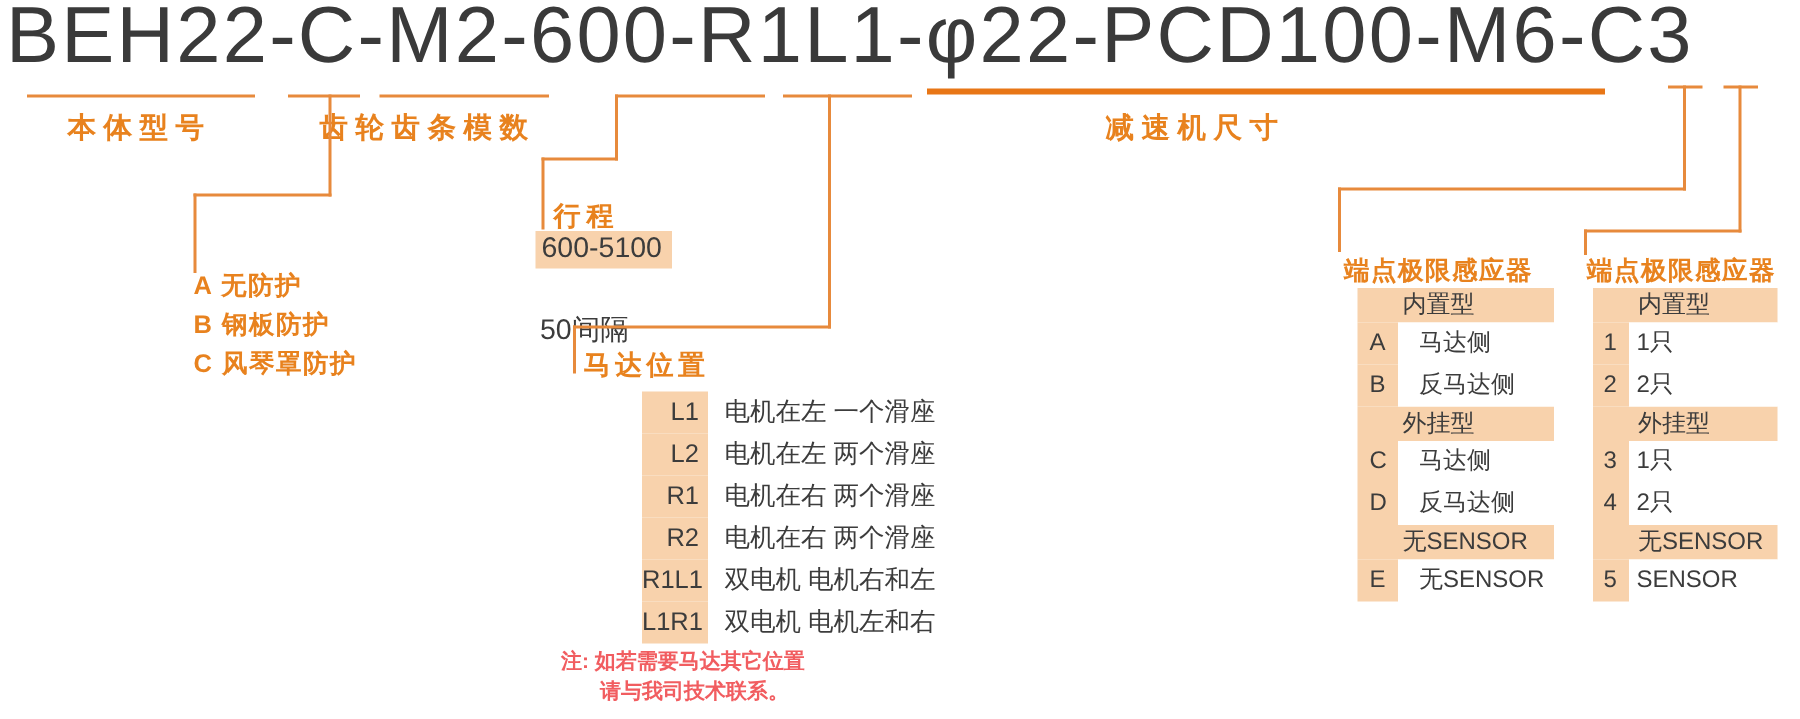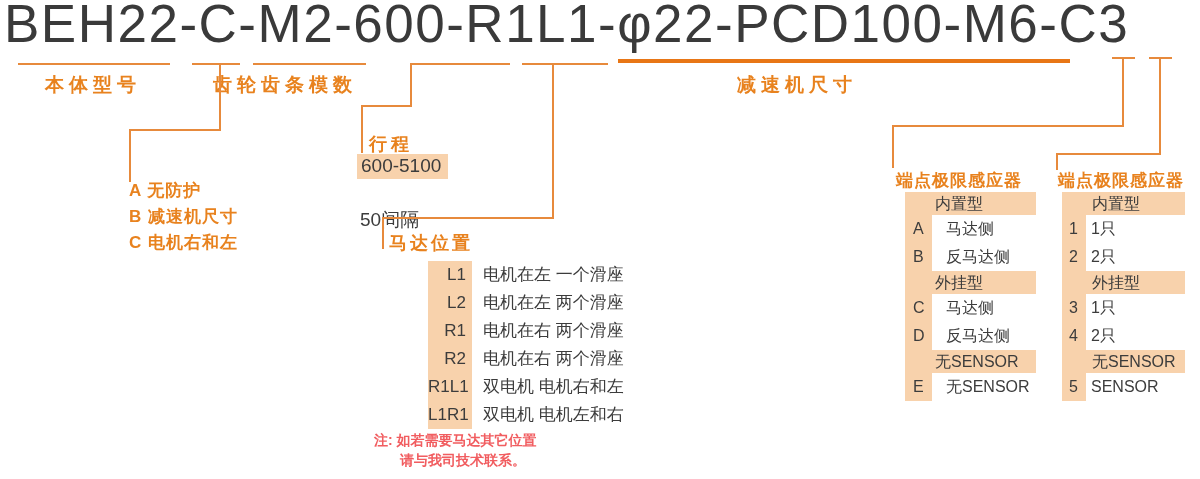--- a/index.html
+++ b/index.html
@@ -58,22 +58,22 @@
   <div class="olabel sec" style="left:45px;top:72px;text-align:center;">本体型号</div>
   <div class="olabel sec" style="left:213px;top:72px;">齿轮齿条模数</div>
   <div class="olabel sec" style="left:737px;top:72px;">减速机尺寸</div>
 
   <div class="ln" style="left:219px;top:63px;width:2px;height:68px;"></div>
   <div class="ln" style="left:129px;top:129px;width:92px;height:2px;"></div>
   <div class="ln" style="left:129px;top:129px;width:2px;height:53px;"></div>
 
   <div class="protection">
     <div>A 无防护</div>
-    <div>B 减速机尺寸</div>
-    <div>C 电机右和左</div>
+    <div>B 钢板防护</div>
+    <div>C 风琴罩防护</div>
   </div>
 
   <div class="ln" style="left:410px;top:63px;width:2px;height:44px;"></div>
   <div class="ln" style="left:361px;top:105px;width:51px;height:2px;"></div>
   <div class="ln" style="left:361px;top:105px;width:2px;height:48px;"></div>
 
   <div class="olabel" style="left:369px;top:132px;font-size:18px;letter-spacing:4px;">行程</div>
   <div class="stroke-range">600-5100</div>
   <div class="stroke-interval">50间隔</div>
 

